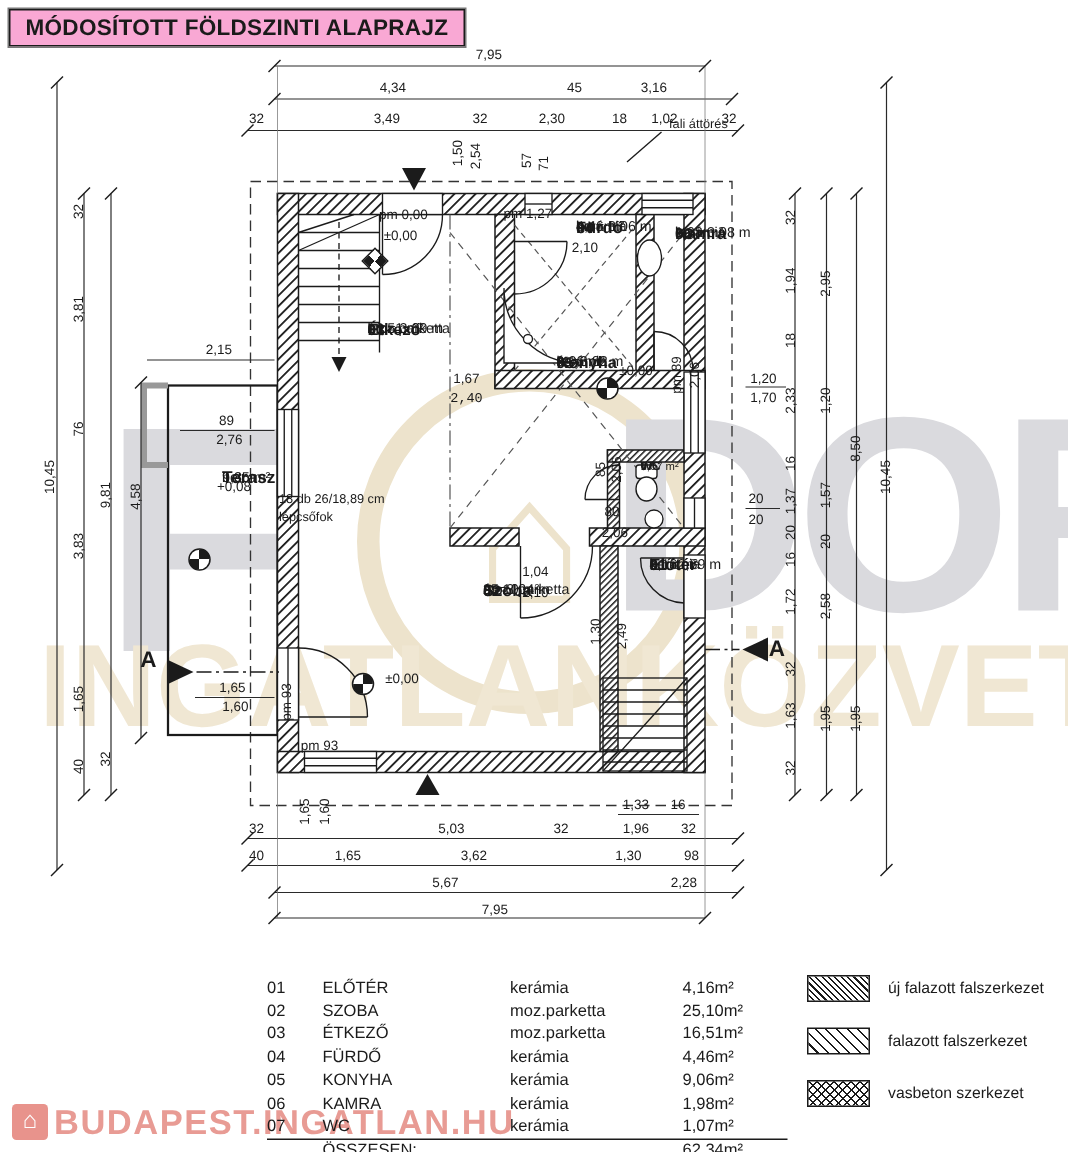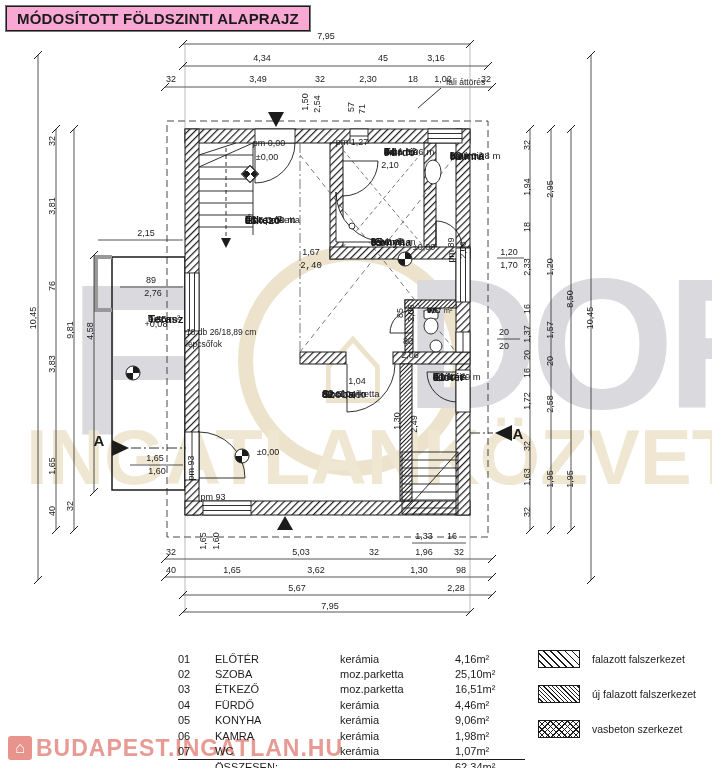--- a/index.html
+++ b/index.html
@@ -470,26 +470,26 @@
     <span class="c0"></span>
     <span class="c1">ÖSSZESEN:</span>
     <span class="c2"></span>
     <span class="c3">62,34m²</span>
   </div>
 </div>
 
 <div id="legend">
   <div id="legend-items">
       <div class="lgitem">
+        <span class="swatch sw-hatch-dense"></span>
+        <span class="lglabel">új falazott falszerkezet</span>
+      </div>
+      <div class="lgitem">
         <span class="swatch sw-hatch"></span>
         <span class="lglabel">falazott falszerkezet</span>
-      </div>
-      <div class="lgitem">
-        <span class="swatch sw-hatch-dense"></span>
-        <span class="lglabel">új falazott falszerkezet</span>
       </div>
       <div class="lgitem">
         <span class="swatch sw-cross"></span>
         <span class="lglabel">vasbeton szerkezet</span>
       </div>
     </div>
 </div>
 
 <div id="footer-logo">⌂</div>
 <div id="footer-brand">BUDAPEST.INGATLAN.HU</div>

